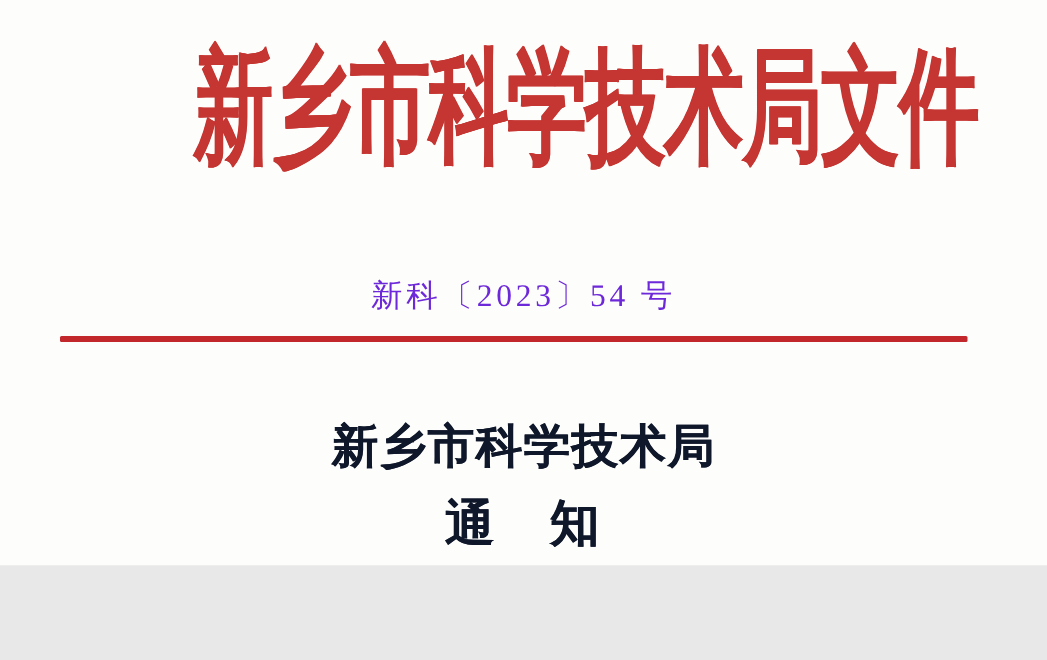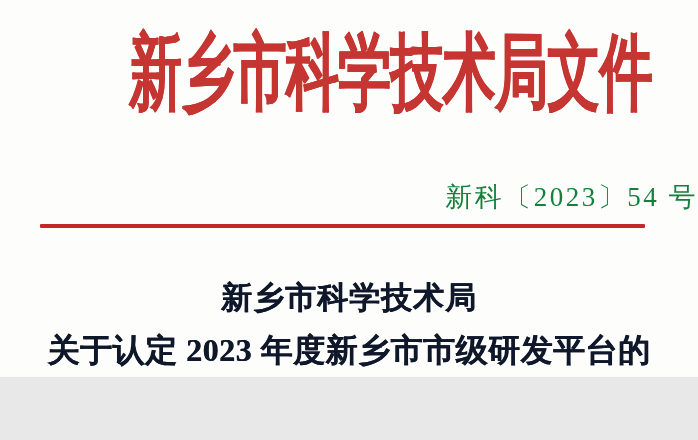--- a/index.html
+++ b/index.html
@@ -29,24 +29,24 @@
     transform: scaleX(0.63);
     transform-origin: 50% 50%;
     text-shadow: 0.6px 0 0 currentColor, -0.6px 0 0 currentColor;
   }
   
   .doc-number {
     position: absolute;
     top: 184px;
     left: 0;
     width: 100%;
-    text-align: right;
-    font-size: 27px;
+    text-align: center;
+    font-size: 21px;
     line-height: 26px;
-    color: #15803d;
+    color: #6d28d9;
     letter-spacing: 2.5px;
     white-space: nowrap;
   }
   
   .red-divider {
     position: absolute;
     top: 224px;
     left: 40px;
     width: 605px;
     height: 4px;
@@ -89,17 +89,16 @@
 <div class="page">
 
   <div class="header-title">新乡市科学技术局文件</div>
 
   <div class="doc-number">新科〔2023〕54 号</div>
 
   <div class="red-divider"></div>
 
   <div class="body-titles">
     <div class="body-line body-line-1">新乡市科学技术局</div>
-    <div class="body-line body-line-2">关于认定 2023 年度新乡市市级研发平台的</div>
     <div class="body-line body-line-3">通　知</div>
   </div>
 
 </div>
 
 </body></html>

